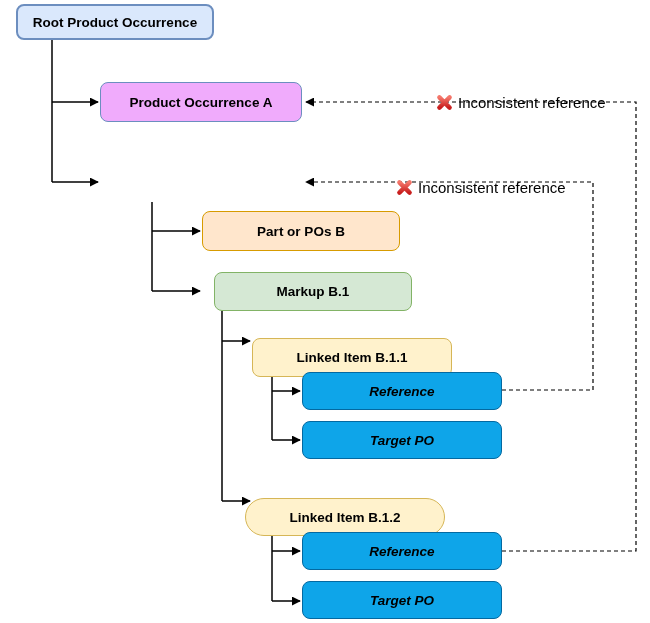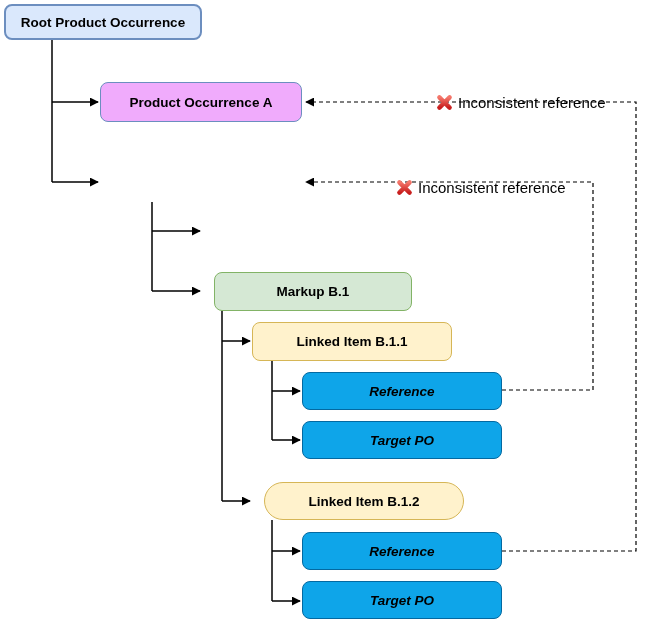--- a/index.html
+++ b/index.html
@@ -28,21 +28,21 @@
     color: #000000;
     border-radius: 8px;
     text-align: center;
     z-index: 2;
     white-space: nowrap;
   }
   .c-blue   { background: #f0abfc; border: 1.5px solid #6c8ebf; }
   .c-blue-root { background: #dae8fc; border: 2px solid #6c8ebf; }
   .c-orange { background: #ffe6cc; border: 1.5px solid #d79b00; }
   .c-green  { background: #d5e8d4; border: 1.5px solid #82b366; }
-  .c-yellow { background: #fff2cc; border: 1.5px solid #d6b656; }
+  .c-yellow { background: #fff2cc; border: 1.5px solid #d6b656; margin-top: 16px; }
   .c-gray   { background: #0ea5e9; border: 1px solid #0369a1; font-style: italic; }
   .ann {
     position: absolute;
     display: flex;
     align-items: center;
     gap: 5px;
     font-size: 15px;
     color: #000000;
     z-index: 3;
     white-space: nowrap;
@@ -83,35 +83,36 @@
       <path d="M272 551 L300 551" marker-end="url(#arrowhead)"></path>
       <path d="M272 601 L300 601" marker-end="url(#arrowhead)"></path>
     </g>
 
     <g stroke="#000000" stroke-width="1.2" fill="none" stroke-dasharray="4 3">
       <path d="M502 390 L593 390 L593 182 L306 182" marker-end="url(#arrowhead)"></path>
       <path d="M502 551 L636 551 L636 102 L306 102" marker-end="url(#arrowhead)"></path>
     </g>
   </svg>
 
-  <div class="node c-blue-root" style="left:4px; top:4px; width:198px; height:36px;">Root Product Occurrence</div>
+  <div class="node c-blue-root" style="left:16px; top:4px; width:198px; height:36px;">Root Product Occurrence</div>
 
   <div class="node c-blue" style="left:100px; top:82px; width:202px; height:40px;">Product Occurrence A</div>
 
 
+  <div class="node c-orange" style="left:202px; top:211px; width:198px; height:40px;">Part or POs B</div>
 
   <div class="node c-green" style="left:202px; top:272px; width:198px; height:39px;margin-left:12px;">Markup B.1</div>
 
   <div class="node c-yellow" style="left:252px; top:322px; width:200px; height:39px;">Linked Item B.1.1</div>
 
   <div class="node c-gray" style="left:302px; top:372px; width:200px; height:38px;">Reference</div>
 
   <div class="node c-gray" style="left:302px; top:421px; width:200px; height:38px;">Target PO</div>
 
-  <div class="node c-yellow" style="left:264px; top:482px; width:200px; height:38px;border-radius:19px;">Linked Item B.1.2</div>
+  <div class="node c-yellow" style="left:245px; top:482px; width:200px; height:38px;border-radius:19px;">Linked Item B.1.2</div>
 
   <div class="node c-gray" style="left:302px; top:532px; width:200px; height:38px;">Reference</div>
 
   <div class="node c-gray" style="left:302px; top:581px; width:200px; height:38px;">Target PO</div>
 
   <div class="ann" style="left:436px; top:72px;">
     <svg width="17" height="17" viewBox="0 0 16 16">
       <path d="M3.2 3.2 L12.8 12.8 M12.8 3.2 L3.2 12.8" stroke="url(#xgrad)" stroke-width="4.2" stroke-linecap="round" fill="none"></path>
     </svg>
     <span>Inconsistent reference</span>

